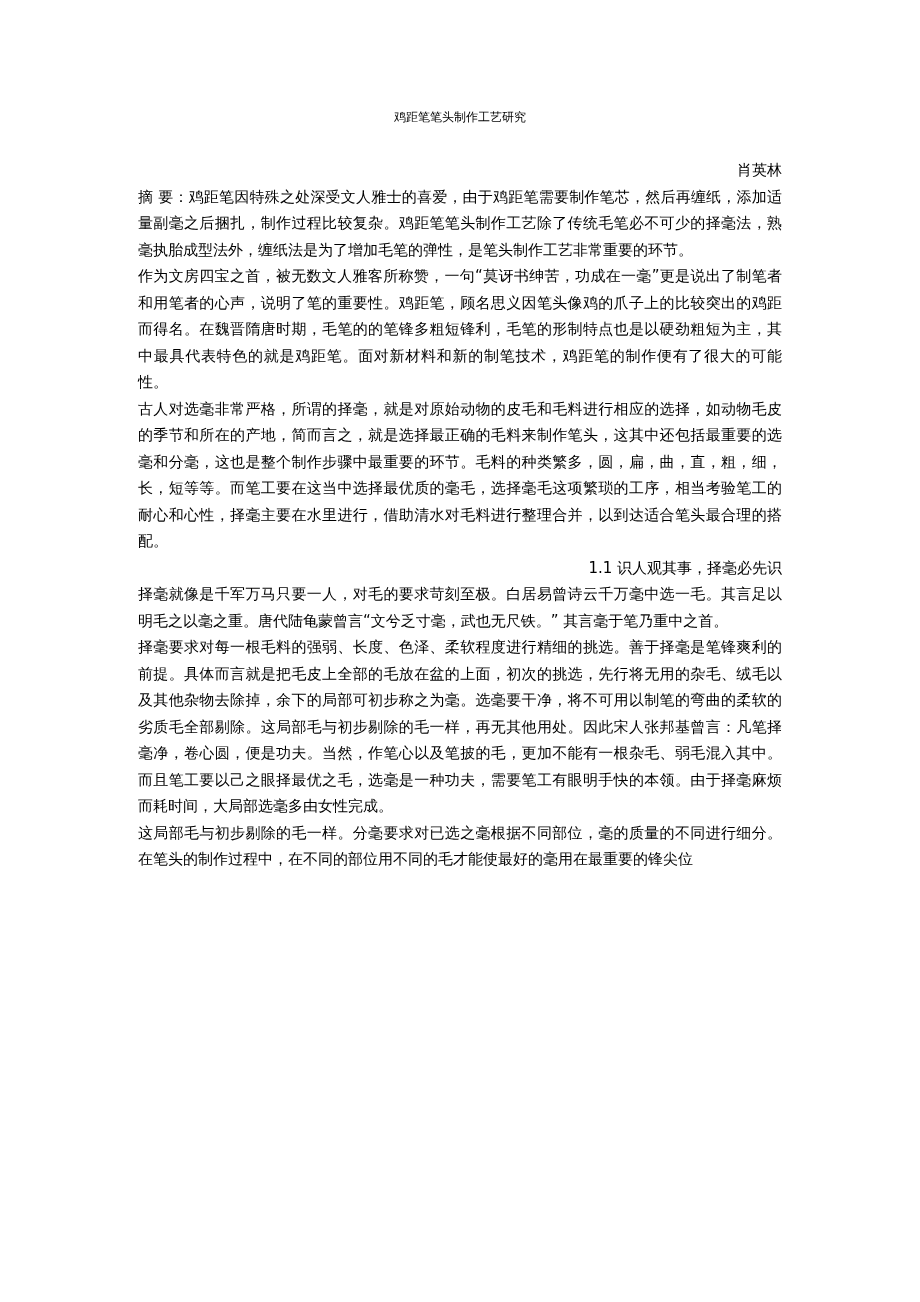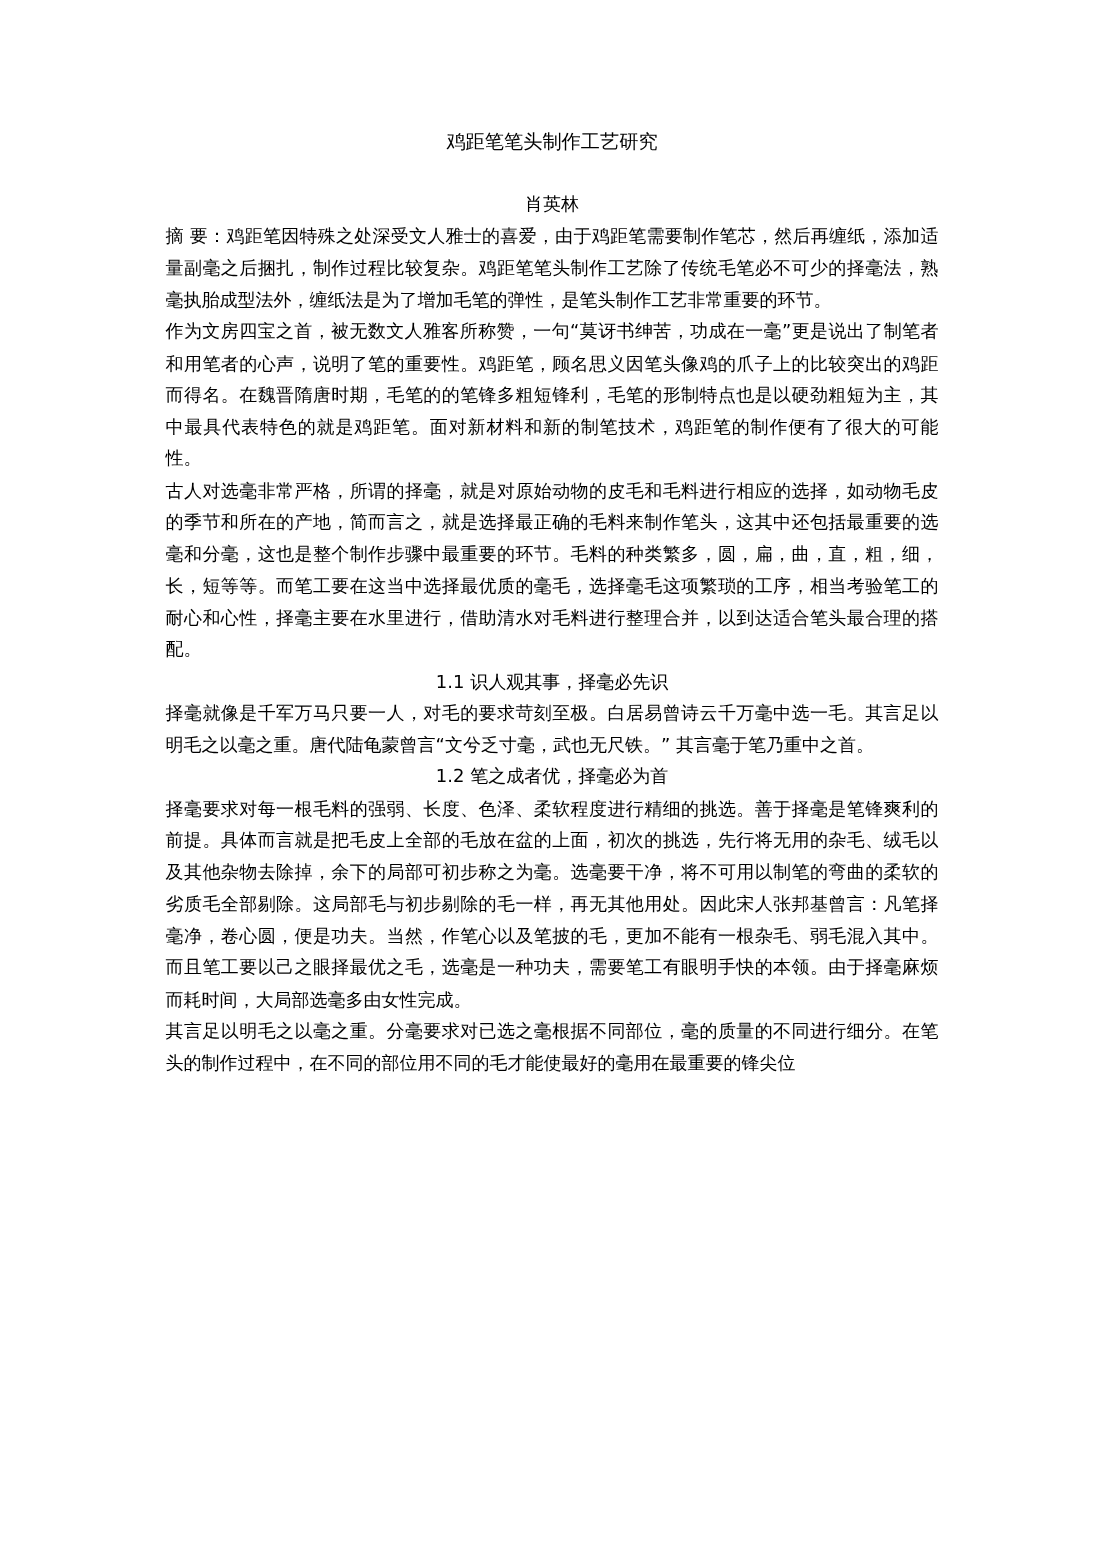--- a/index.html
+++ b/index.html
@@ -12,49 +12,48 @@
     width: 920px;
     height: 1302px;
     background: #ffffff;
     box-sizing: border-box;
     padding: 104px 138px 30px 138px;
     overflow: hidden;
     color: #000000;
     font-family: "DejaVu Sans", "Liberation Sans", sans-serif;
   }
   .doc-title {
-    font-size: 16px;
+    font-size: 12px;
     font-weight: 400;
     line-height: 27px;
     text-align: center;
     margin: 0 0 26px 0;
   }
   .para {
     font-size: 15px;
     line-height: 26.5px;
     margin: 0;
     text-align: justify;
     text-justify: inter-ideograph;
     word-break: break-all;
   }
   .para.author,
   .para.heading,
   .para.keywords {
-    text-align: center;
+    text-align: right;
   }
 </style>
 </head>
 <body>
 
 <div class="page">
   <h1 class="doc-title">鸡距笔笔头制作工艺研究</h1>
   <div>
       <p class="para author">肖英林</p>
       <p class="para body">摘 要：鸡距笔因特殊之处深受文人雅士的喜爱，由于鸡距笔需要制作笔芯，然后再缠纸，添加适量副毫之后捆扎，制作过程比较复杂。鸡距笔笔头制作工艺除了传统毛笔必不可少的择毫法，熟毫执胎成型法外，缠纸法是为了增加毛笔的弹性，是笔头制作工艺非常重要的环节。</p>
       <p class="para body">作为文房四宝之首，被无数文人雅客所称赞，一句“莫讶书绅苦，功成在一毫”更是说出了制笔者和用笔者的心声，说明了笔的重要性。鸡距笔，顾名思义因笔头像鸡的爪子上的比较突出的鸡距而得名。在魏晋隋唐时期，毛笔的的笔锋多粗短锋利，毛笔的形制特点也是以硬劲粗短为主，其中最具代表特色的就是鸡距笔。面对新材料和新的制笔技术，鸡距笔的制作便有了很大的可能性。</p>
       <p class="para body">古人对选毫非常严格，所谓的择毫，就是对原始动物的皮毛和毛料进行相应的选择，如动物毛皮的季节和所在的产地，简而言之，就是选择最正确的毛料来制作笔头，这其中还包括最重要的选毫和分毫，这也是整个制作步骤中最重要的环节。毛料的种类繁多，圆，扁，曲，直，粗，细，长，短等等。而笔工要在这当中选择最优质的毫毛，选择毫毛这项繁琐的工序，相当考验笔工的耐心和心性，择毫主要在水里进行，借助清水对毛料进行整理合并，以到达适合笔头最合理的搭配。</p>
       <p class="para heading">1.1 识人观其事，择毫必先识</p>
       <p class="para body">择毫就像是千军万马只要一人，对毛的要求苛刻至极。白居易曾诗云千万毫中选一毛。其言足以明毛之以毫之重。唐代陆龟蒙曾言“文兮乏寸毫，武也无尺铁。” 其言毫于笔乃重中之首。</p>
-      <p class="para heading">1.2 笔之成者优，择毫必为首</p>
       <p class="para body">择毫要求对每一根毛料的强弱、长度、色泽、柔软程度进行精细的挑选。善于择毫是笔锋爽利的前提。具体而言就是把毛皮上全部的毛放在盆的上面，初次的挑选，先行将无用的杂毛、绒毛以及其他杂物去除掉，余下的局部可初步称之为毫。选毫要干净，将不可用以制笔的弯曲的柔软的劣质毛全部剔除。这局部毛与初步剔除的毛一样，再无其他用处。因此宋人张邦基曾言：凡笔择毫净，卷心圆，便是功夫。当然，作笔心以及笔披的毛，更加不能有一根杂毛、弱毛混入其中。而且笔工要以己之眼择最优之毛，选毫是一种功夫，需要笔工有眼明手快的本领。由于择毫麻烦而耗时间，大局部选毫多由女性完成。</p>
-      <p class="para body">其言足以明毛之以毫之重。分毫要求对已选之毫根据不同部位，毫的质量的不同进行细分。在笔头的制作过程中，在不同的部位用不同的毛才能使最好的毫用在最重要的锋尖位</p>
+      <p class="para body">这局部毛与初步剔除的毛一样。分毫要求对已选之毫根据不同部位，毫的质量的不同进行细分。在笔头的制作过程中，在不同的部位用不同的毛才能使最好的毫用在最重要的锋尖位</p>
     </div>
 </div>
 
 </body></html>

